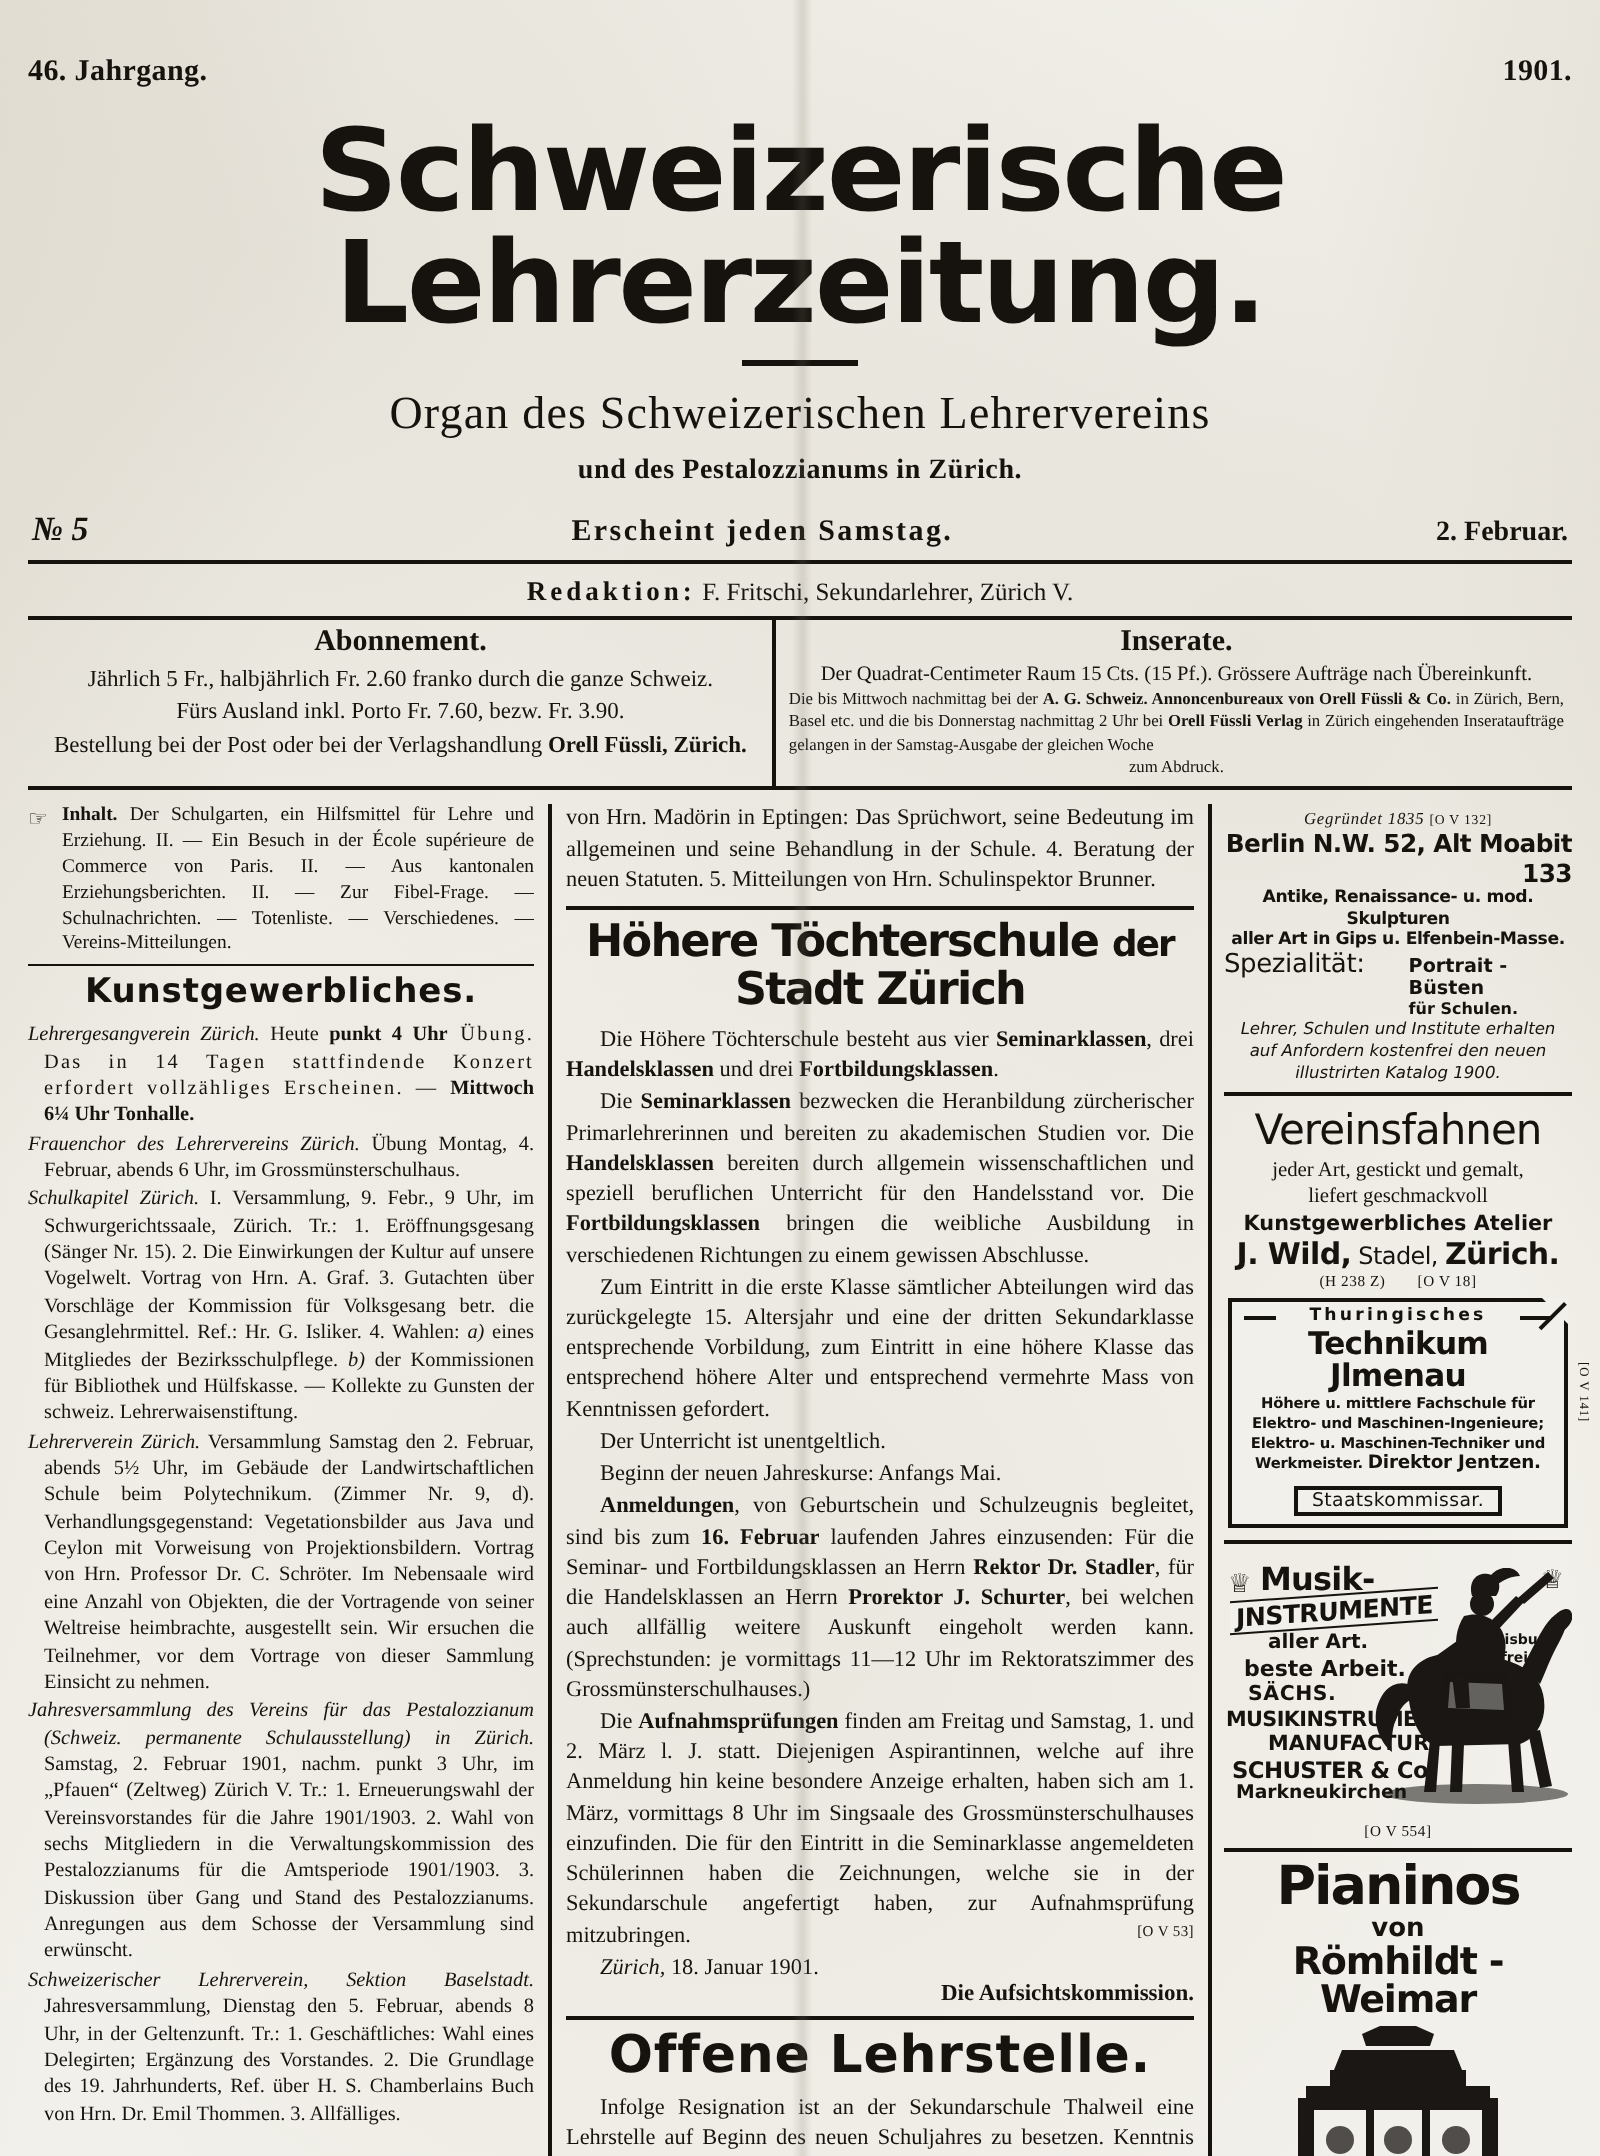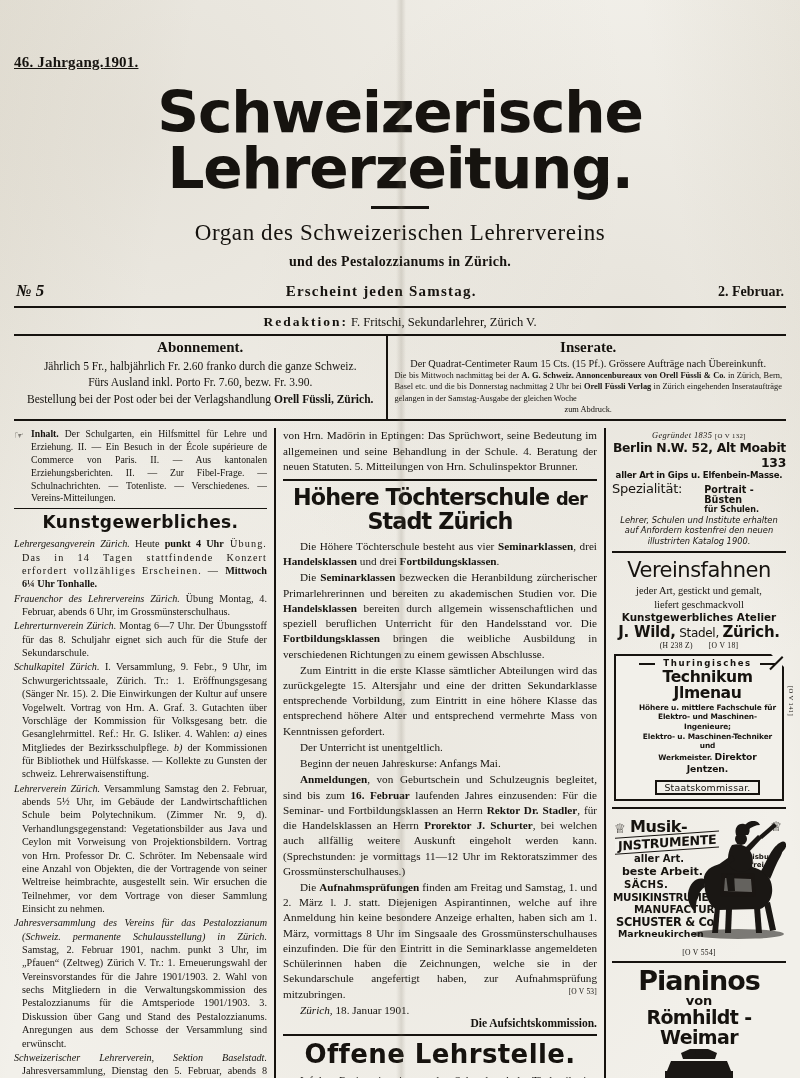--- a/index.html
+++ b/index.html
@@ -31,26 +31,26 @@
     left: 396px; top: 0; bottom: 0;
     width: 10px;
     background: linear-gradient(90deg, rgba(120,112,95,0) 0%, rgba(120,112,95,.16) 45%, rgba(120,112,95,.18) 55%, rgba(120,112,95,0) 100%);
     pointer-events: none;
     z-index: 40;
   }
 
   
   .topline {
     display: flex;
+    justify-content: space-between;
     align-items: baseline;
     font-weight: bold;
     font-size: 15px;
-    padding-top: 54px;
+    padding-top: 28px;
     letter-spacing: .2px;
-    text-decoration: underline;
   }
   .masthead-title {
     text-align: center;
     font-family: "DejaVu Sans", sans-serif;
     font-weight: bold;
     font-size: 57px;
     line-height: .98;
     letter-spacing: -1.2px;
     margin: 14px 0 0 0;
     transform: scaleX(1.02);
@@ -269,21 +269,21 @@
   .wild .mid { font-size: 12px; font-weight: normal; }
   .codes { text-align: center; font-size: 7.6px; letter-spacing: .3px; }
   .codes span { margin: 0 8px; }
 
   
   .tech-box {
     position: relative;
     border: 2px solid #16130f;
     background: #f2f0ea;
     margin: 4px 2px 2px 2px;
-    padding: 2px 4px 4px 21px;
+    padding: 2px 4px 4px 4px;
     text-align: center;
   }
   .tech-top {
     font-family: "DejaVu Sans", sans-serif;
     font-weight: bold;
     font-size: 8.6px;
     letter-spacing: 1.6px;
     position: relative;
     margin-bottom: 1px;
   }
@@ -454,21 +454,20 @@
       <div class="inhalt">
         <span class="mark">☞</span>
         <b>Inhalt.</b>
         <span>Der Schulgarten, ein Hilfsmittel für Lehre und Erziehung. II. — Ein Besuch in der École supérieure de Commerce von Paris. II. — Aus kantonalen Erziehungsberichten. II. — Zur Fibel-Frage. — Schulnachrichten. — Totenliste. — Verschiedenes. — Vereins-Mitteilungen.</span>
       </div>
       <hr class="hr-thin">
       <div class="sec-head">Kunstgewerbliches.</div>
       <div id="c1-entries">
           <div class="entry"><i>Lehrergesangverein Zürich.</i><span> Heute </span><b>punkt 4 Uhr</b><span class="spaced"> Übung. Das in 14 Tagen stattfindende Konzert erfordert vollzähliges Erscheinen. — </span><b>Mittwoch 6¼ Uhr Tonhalle.</b></div>
           <div class="entry"><i>Frauenchor des Lehrervereins Zürich.</i><span> Übung Montag, 4. Februar, abends 6 Uhr, im Grossmünsterschulhaus.</span></div>
-          <div class="entry"><i>Lehrerturnverein Zürich.</i><span> Montag 6—7 Uhr. Der Übungsstoff für das 8. Schuljahr eignet sich auch für die Stufe der Sekundarschule.</span></div>
           <div class="entry"><i>Schulkapitel Zürich.</i><span> I. Versammlung, 9. Febr., 9 Uhr, im Schwurgerichtssaale, Zürich. Tr.: 1. Eröffnungsgesang (Sänger Nr. 15). 2. Die Einwirkungen der Kultur auf unsere Vogelwelt. Vortrag von Hrn. A. Graf. 3. Gutachten über Vorschläge der Kommission für Volksgesang betr. die Gesanglehrmittel. Ref.: Hr. G. Isliker. 4. Wahlen: </span><i>a)</i><span> eines Mitgliedes der Bezirksschulpflege. </span><i>b)</i><span> der Kommissionen für Bibliothek und Hülfskasse. — Kollekte zu Gunsten der schweiz. Lehrerwaisenstiftung.</span></div>
           <div class="entry"><i>Lehrerverein Zürich.</i><span> Versammlung Samstag den 2. Februar, abends 5½ Uhr, im Gebäude der Landwirtschaftlichen Schule beim Polytechnikum. (Zimmer Nr. 9, d). Verhandlungsgegenstand: Vegetationsbilder aus Java und Ceylon mit Vorweisung von Projektionsbildern. Vortrag von Hrn. Professor Dr. C. Schröter. Im Nebensaale wird eine Anzahl von Objekten, die der Vortragende von seiner Weltreise heimbrachte, ausgestellt sein. Wir ersuchen die Teilnehmer, vor dem Vortrage von dieser Sammlung Einsicht zu nehmen.</span></div>
           <div class="entry"><i>Jahresversammlung des Vereins für das Pestalozzianum (Schweiz. permanente Schulausstellung) in Zürich.</i><span> Samstag, 2. Februar 1901, nachm. punkt 3 Uhr, im „Pfauen“ (Zeltweg) Zürich V. Tr.: 1. Erneuerungswahl der Vereinsvorstandes für die Jahre 1901/1903. 2. Wahl von sechs Mitgliedern in die Verwaltungskommission des Pestalozzianums für die Amtsperiode 1901/1903. 3. Diskussion über Gang und Stand des Pestalozzianums. Anregungen aus dem Schosse der Versammlung sind erwünscht.</span></div>
           <div class="entry"><i>Schweizerischer Lehrerverein, Sektion Baselstadt.</i><span> Jahresversammlung, Dienstag den 5. Februar, abends 8 Uhr, in der Geltenzunft. Tr.: 1. Geschäftliches: Wahl eines Delegirten; Ergänzung des Vorstandes. 2. Die Grundlage des 19. Jahrhunderts, Ref. über H. S. Chamberlains Buch von Hrn. Dr. Emil Thommen. 3. Allfälliges.</span></div>
         </div>
     </div>
 
     <div class="col col2 c2">
       <p class="noind">von Hrn. Madörin in Eptingen: Das Sprüchwort, seine Bedeutung im allgemeinen und seine Behandlung in der Schule. 4. Beratung der neuen Statuten. 5. Mitteilungen von Hrn. Schulinspektor Brunner.</p>
       <hr class="hr-c2">
@@ -505,20 +504,21 @@
     </div>
 
     <div class="col col3">
 
       <div class="ad">
         <div class="eich-gegr">
           <span>Gegründet 1835</span>
           <span class="code">[O V 132]</span>
         </div>
         <div class="eich-berlin">Berlin N.W. 52, Alt Moabit 133</div>
+        <div class="eich-l">Antike, Renaissance- u. mod. Skulpturen</div>
         <div class="eich-l">aller Art in Gips u. Elfenbein-Masse.</div>
         <div class="eich-spez">
           <span class="big">Spezialität:</span>
           <span>
             <span class="bold2" style="display:block">Portrait - Büsten</span>
             <span class="bold2" style="display:block;font-size:8px">für Schulen.</span>
           </span>
         </div>
         <div class="eich-it">Lehrer, Schulen und Institute erhalten</div>
         <div class="eich-it">auf Anfordern kostenfrei den neuen</div>

